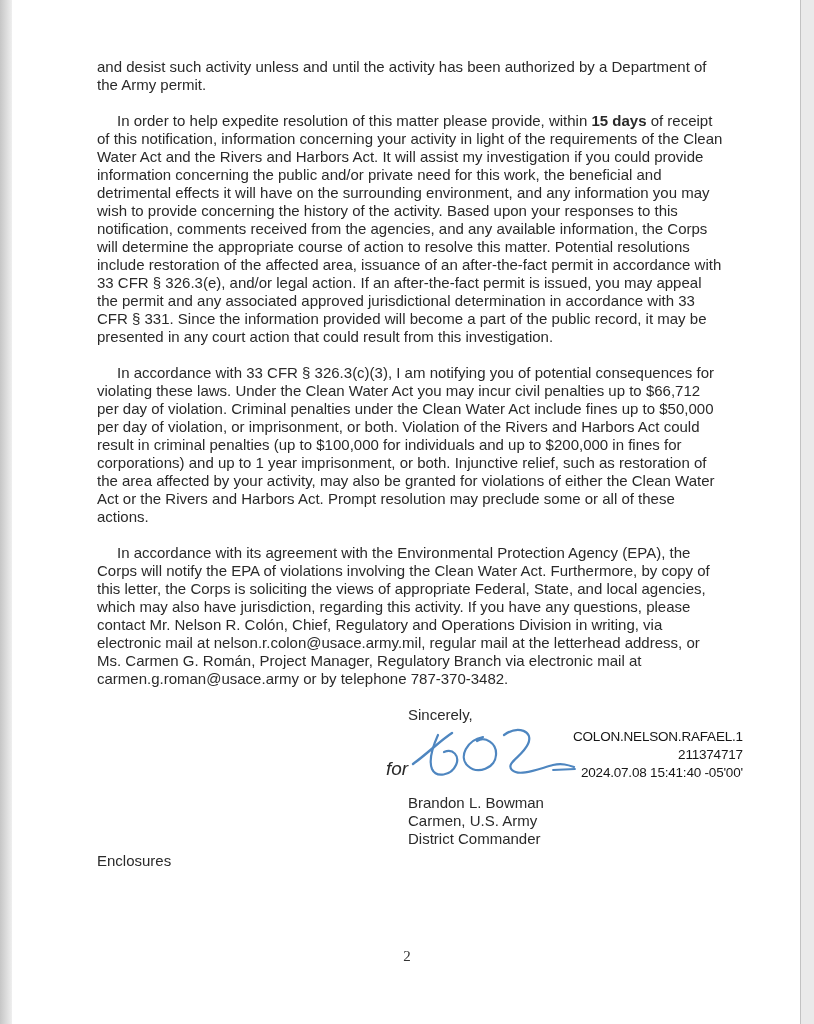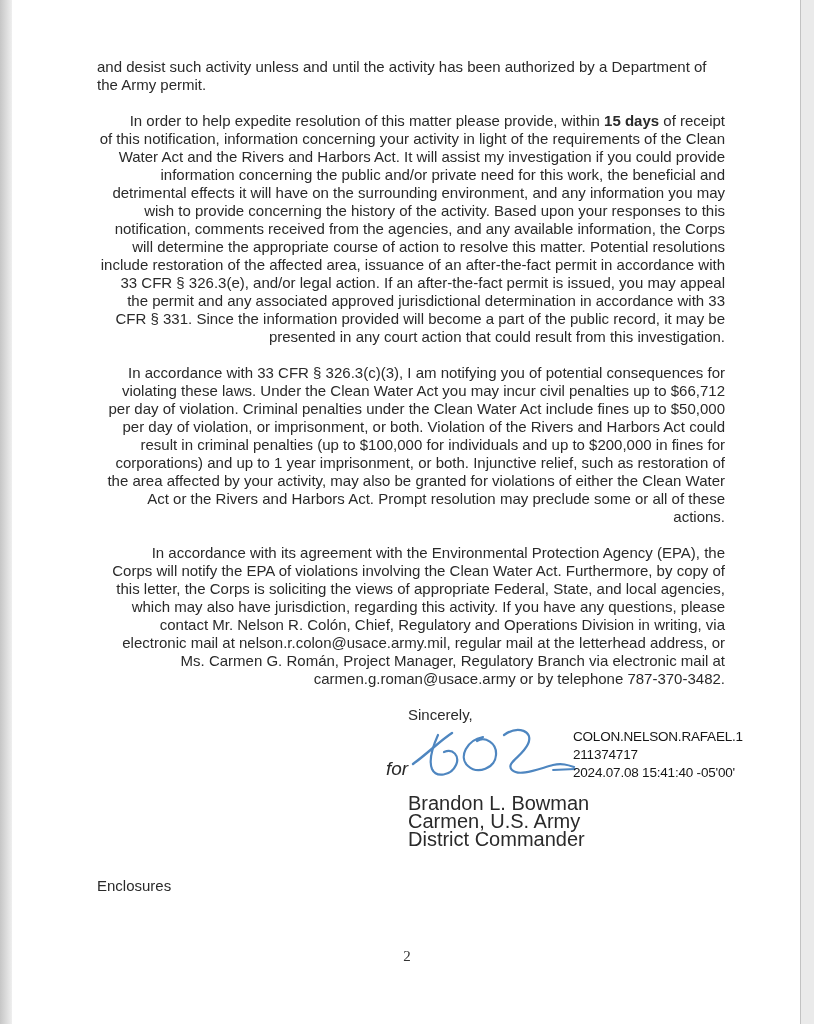--- a/index.html
+++ b/index.html
@@ -22,29 +22,29 @@
   }
   .content {
     position: absolute; left: 97px; top: 58px; width: 628px;
   }
   .content p {
     margin: 0 0 18px 0;
     font-size: 15px;
     line-height: 18px;
     text-align: left;
   }
-  .content p.indent { text-indent: 20px; text-align: right; }
+  .content p.indent { text-indent: 20px; }
   .content p b { font-weight: bold; }
   .closing { position: relative; margin-top: 4px; height: 145px; }
   .sincerely { position: absolute; left: 311px; top: 0; font-size: 15px; }
   .for-label { position: absolute; left: 289px; top: 52px; font-size: 19px; font-style: italic; }
   .sig-svg { position: absolute; left: 310px; top: 18px; }
-  .digisig { position: absolute; left: 476px; top: 22px; font-size: 13.5px; line-height: 18px; letter-spacing: -0.2px; color: #161616; white-space: nowrap; }
-  .signer { position: absolute; left: 311px; top: 88px; font-size: 20px; line-height: 18px; }
-  .enclosures { margin-top: 26px; font-size: 15px; }
+  .digisig { position: absolute; left: 476px; top: 22px; font-size: 13.5px; line-height: 18px; letter-spacing: -0.2px; color: #161616; white-space: nowrap; text-align: right; }
+  .signer { position: absolute; left: 311px; top: 88px; font-size: 15px; line-height: 18px; }
+  .enclosures { margin-top: 1px; font-size: 15px; }
   .pagenum {
     position: absolute; left: 0; top: 948px; width: 100%;
     text-align: center; font-family: "Liberation Serif", "DejaVu Serif", serif;
     font-size: 15px; color: #333;
   }
 </style>
 </head>
 <body>
 
 <div class="photo">

